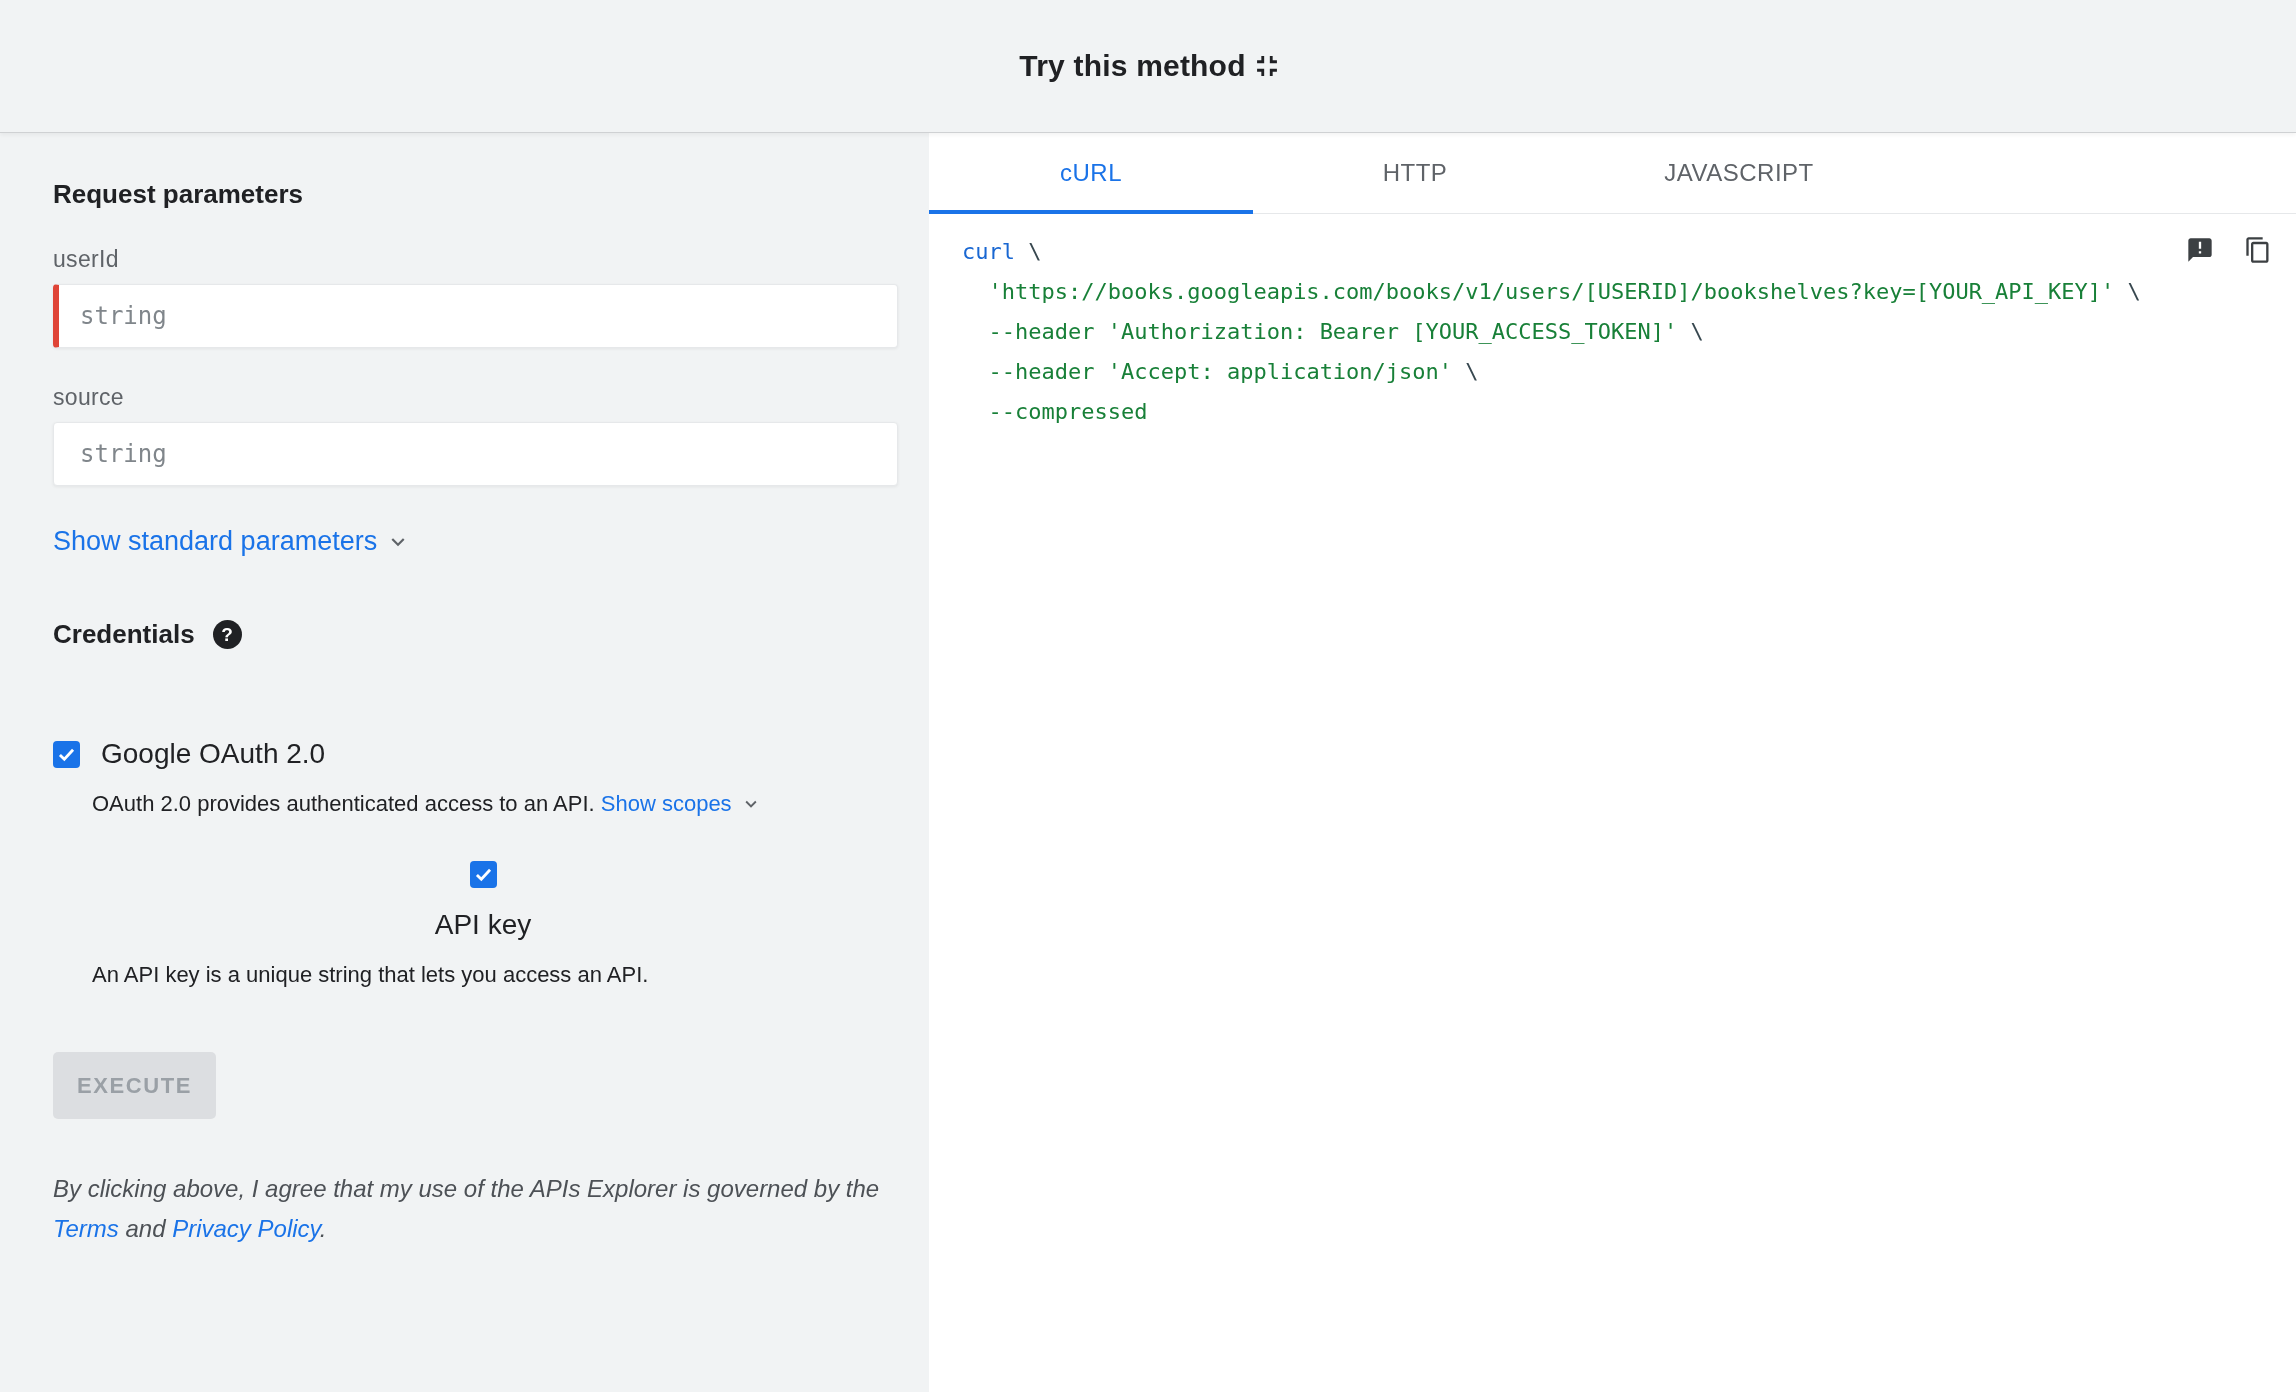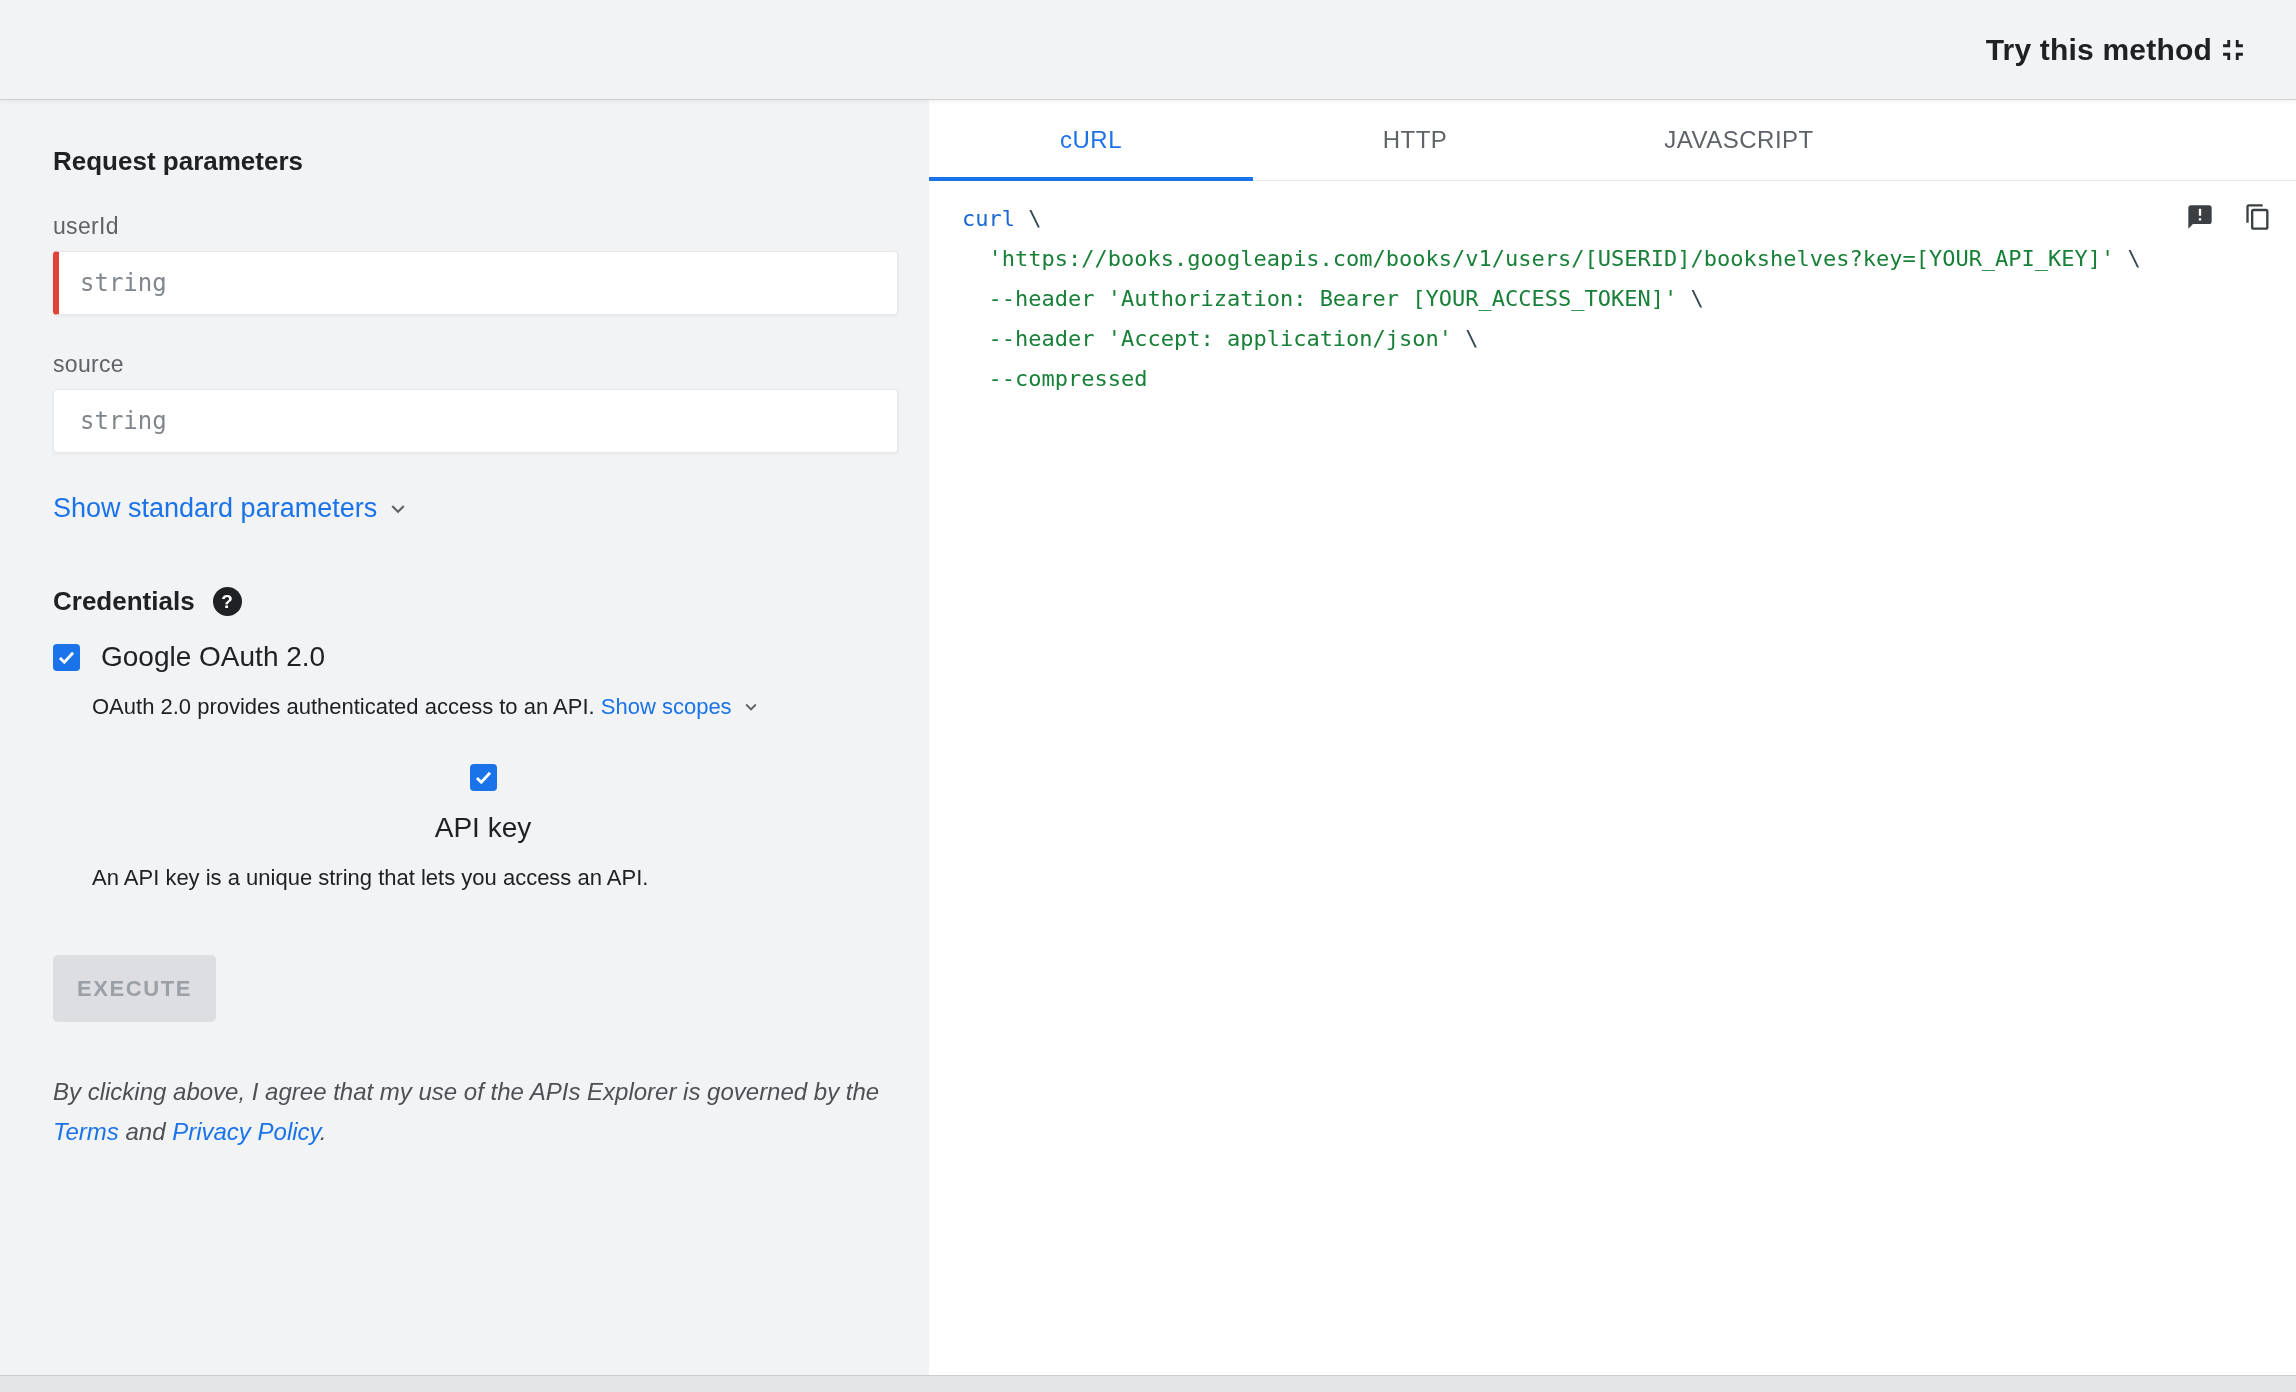--- a/index.html
+++ b/index.html
@@ -7,25 +7,25 @@
   body {
     font-family: "Liberation Sans", sans-serif;
     background: #e4e5e6;
     color: #202124;
     overflow: hidden;
     position: relative;
   }
 
   
   header.panel-header {
-    height: 100px;
+    height: 133px;
     background: #f1f3f4;
     display: flex;
     align-items: center;
-    justify-content: flex-end;
+    justify-content: center;
     padding: 0 42px 0 53px;
     border-bottom: 1px solid #cfd1d3;
     box-shadow: 0 2px 4px rgba(0,0,0,0.05);
     position: relative;
     z-index: 2;
   }
   .panel-title { font-size: 30px; font-weight: 700; color: #202124; letter-spacing: 0.2px; }
   .icon-btn {
     background: none; border: none; cursor: pointer;
     display: flex; align-items: center; justify-content: center;
@@ -78,21 +78,21 @@
 
   .cred-header { margin-top: 62px; display: flex; align-items: center; gap: 18px; }
   .help-badge {
     width: 29px; height: 29px; border-radius: 50%;
     background: #202124; color: #fff;
     font-size: 19px; font-weight: 700;
     display: inline-flex; align-items: center; justify-content: center;
     cursor: pointer;
   }
 
-  .check-row { margin-top: 24px; display: flex; align-items: center; gap: 21px; }
+  .check-row { margin-top: 88px; display: flex; align-items: center; gap: 21px; }
   .check-row.second { margin-top: 44px; flex-direction: column; }
   .checkbox {
     width: 27px; height: 27px; border-radius: 4px;
     background: var(--accent, #1a73e8);
     display: inline-flex; align-items: center; justify-content: center;
     cursor: pointer; flex: 0 0 auto;
   }
   .check-label { font-size: 28px; color: #202124; }
 
   .desc {

